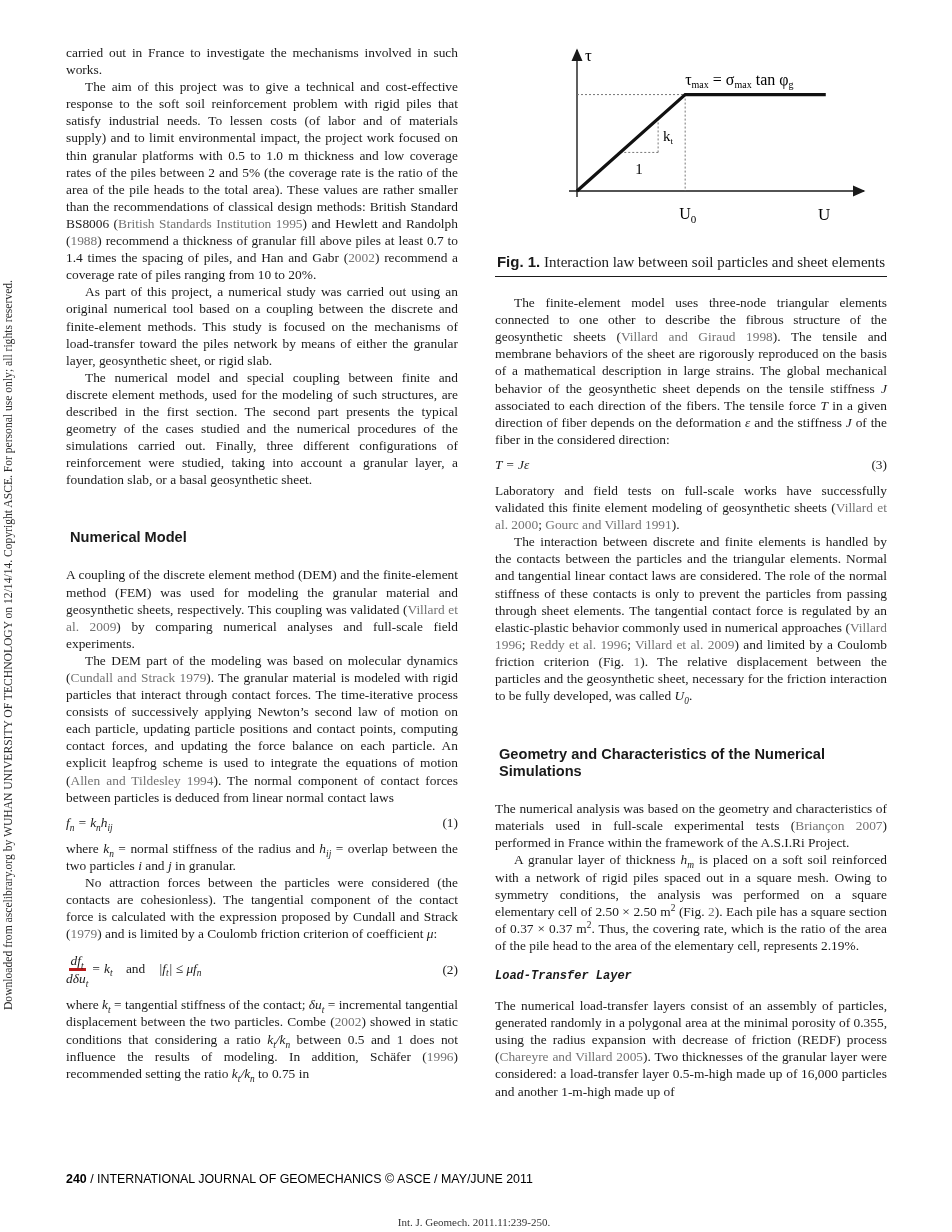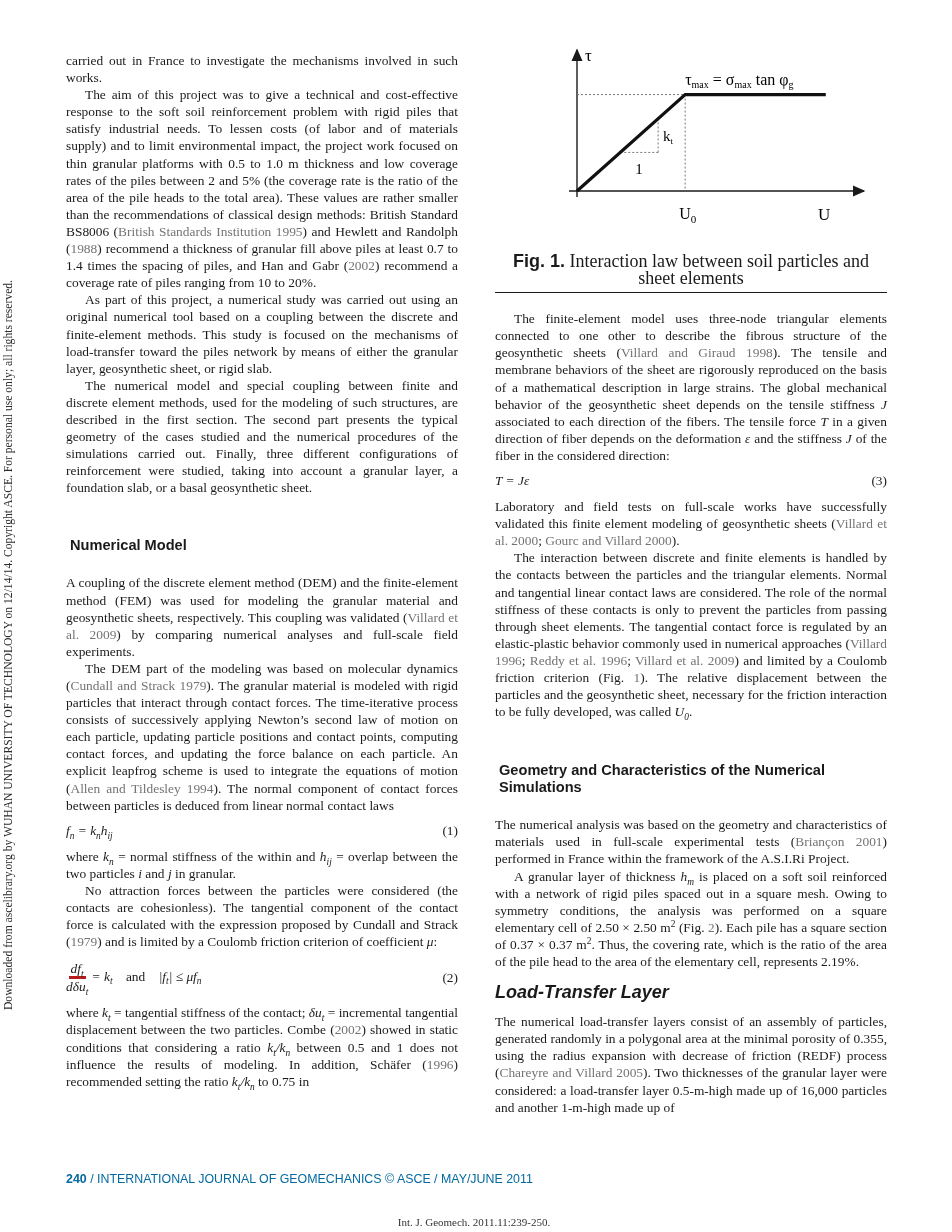--- a/index.html
+++ b/index.html
@@ -8,54 +8,54 @@
     font-family: "Liberation Serif", "DejaVu Serif", serif;
     color: #1a1a1a;
   }
   .sidebar {
     position: absolute; left: 2px; top: 1010px;
     transform: rotate(-90deg); transform-origin: 0 0;
     white-space: nowrap; font-size: 11.6px; color: #2a2a2a;
     width: 900px;
   }
   .col {
-    position: absolute; top: 52px;
+    position: absolute; top: 44px;
     font-size: 13.4px; line-height: 17.1px; text-align: justify;
   }
   .col-left { left: 66px; width: 392px; }
   .col-right { left: 495px; width: 392px; top: 48px; }
   .col p { margin: 0; }
   .col p.ind { text-indent: 19px; }
   a.ref { color: #737373; text-decoration: none; }
   h2.sec {
     font-family: "Liberation Sans", "DejaVu Sans", sans-serif;
     font-weight: bold; font-size: 14.6px; line-height: 17px;
     margin: 4px; color: #1a1a1a; text-align: left;
   }
   h3.subsec {
-    font-family: Liberation Sans, sans-serif;
-    font-weight: bold; font-style: italic; font-size: 18px;
+    font-family: Liberation Mono, monospace;
+    font-weight: bold; font-style: italic; font-size: 12px;
     margin: 0; color: #1a1a1a;
   }
   .eq {
     position: relative; height: 34px; display: flex; align-items: center; justify-content: flex-start;
     font-style: italic;
   }
   .eq .num { position: absolute; right: 0; font-style: normal; }
   .eq-frac { display: inline-flex; flex-direction: column; align-items: center; vertical-align: middle; line-height: 15px; }
   .eq-frac .top { border-bottom: 3px solid #b91c1c; padding: 0 2px; }
   .figure { position: relative; height: 205px; }
   .fig-caption {
-    font-size: 18px; text-align: center; padding-bottom: 5px;
+    font-size: 15px; text-align: center; padding-bottom: 5px;
     border-bottom: 1.5px solid #1a1a1a;
   }
   .fig-caption b { font-family: "Liberation Sans", "DejaVu Sans", sans-serif; font-weight: bold; }
   .footer {
     position: absolute; left: 66px; top: 1172px;
-    font-family: "Liberation Sans", "DejaVu Sans", sans-serif; font-size: 12.4px; color: #0369a1;
+    font-family: "Liberation Sans", "DejaVu Sans", sans-serif; font-size: 12.4px; color: #000000;
   }
   .footer b { font-weight: bold; }
   .citation {
     position: absolute; top: 1216px; left: 0; width: 948px; text-align: center;
     font-size: 11px; color: #333;
   }
   sub, sup { font-size: 70%; line-height: 0; }
   .it { font-style: italic; }
 </style>
 </head>
@@ -74,21 +74,21 @@
   <div style="height:16px"></div>
 
   <p><span>A coupling of the discrete element method (DEM) and the finite-element method (FEM) was used for modeling the granular material and geosynthetic sheets, respectively. This coupling was validated (</span><a class="ref">Villard et al. 2009</a><span>) by comparing numerical analyses and full-scale field experiments.</span></p>
   <p class="ind"><span>The DEM part of the modeling was based on molecular dynamics (</span><a class="ref">Cundall and Strack 1979</a><span>). The granular material is modeled with rigid particles that interact through contact forces. The time-iterative process consists of successively applying Newton’s second law of motion on each particle, updating particle positions and contact points, computing contact forces, and updating the force balance on each particle. An explicit leapfrog scheme is used to integrate the equations of motion (</span><a class="ref">Allen and Tildesley 1994</a><span>). The normal component of contact forces between particles is deduced from linear normal contact laws</span></p>
 
   <div class="eq">
     <span><span>f</span><sub>n</sub><span> = k</span><sub>n</sub><span>h</span><sub>ij</sub></span>
     <span class="num">(1)</span>
   </div>
 
-  <p><span>where </span><span class="it">k</span><sub class="it">n</sub><span> = normal stiffness of the within and </span><span class="it">h</span><sub class="it">ij</sub><span> = overlap between the two particles </span><span class="it">i</span><span> and </span><span class="it">j</span><span> in granular.</span></p>
+  <p><span>where </span><span class="it">k</span><sub class="it">n</sub><span> = normal stiffness of the radius and </span><span class="it">h</span><sub class="it">ij</sub><span> = overlap between the two particles </span><span class="it">i</span><span> and </span><span class="it">j</span><span> in granular.</span></p>
   <p class="ind"><span>No attraction forces between the particles were considered (the contacts are cohesionless). The tangential component of the contact force is calculated with the expression proposed by Cundall and Strack (</span><a class="ref">1979</a><span>) and is limited by a Coulomb friction criterion of coefficient </span><span class="it">μ</span><span>:</span></p>
 
   <div class="eq" style="height:54px">
     <span>
       <span class="eq-frac">
           <span class="top"><span>df</span><sub>t</sub></span>
           <span><span>dδu</span><sub>t</sub></span>
         </span><span> = k</span><sub>t</sub>
       &nbsp;&nbsp;&nbsp;<span style="font-style:normal">and</span>&nbsp;&nbsp;&nbsp;
       <span>|f</span><sub>t</sub><span>| ≤ μf</span><sub>n</sub>
@@ -127,28 +127,28 @@
   <div class="fig-caption"><b>Fig. 1.</b><span> Interaction law between soil particles and sheet elements</span></div>
 
   <div style="height:17px"></div>
   <p class="ind"><span>The finite-element model uses three-node triangular elements connected to one other to describe the fibrous structure of the geosynthetic sheets (</span><a class="ref">Villard and Giraud 1998</a><span>). The tensile and membrane behaviors of the sheet are rigorously reproduced on the basis of a mathematical description in large strains. The global mechanical behavior of the geosynthetic sheet depends on the tensile stiffness </span><span class="it">J</span><span> associated to each direction of the fibers. The tensile force </span><span class="it">T</span><span> in a given direction of fiber depends on the deformation </span><span class="it">ε</span><span> and the stiffness </span><span class="it">J</span><span> of the fiber in the considered direction:</span></p>
 
   <div class="eq">
     <span>T = Jε</span>
     <span class="num">(3)</span>
   </div>
 
-  <p><span>Laboratory and field tests on full-scale works have successfully validated this finite element modeling of geosynthetic sheets (</span><a class="ref">Villard et al. 2000</a><span>; </span><a class="ref">Gourc and Villard 2000</a><span>).</span></p>
+  <p><span>Laboratory and field tests on full-scale works have successfully validated this finite element modeling of geosynthetic sheets (</span><a class="ref">Villard et al. 2000</a><span>; </span><a class="ref">Gourc and Villard 1991</a><span>).</span></p>
   <p class="ind"><span>The interaction between discrete and finite elements is handled by the contacts between the particles and the triangular elements. Normal and tangential linear contact laws are considered. The role of the normal stiffness of these contacts is only to prevent the particles from passing through sheet elements. The tangential contact force is regulated by an elastic-plastic behavior commonly used in numerical approaches (</span><a class="ref">Villard 1996</a><span>; </span><a class="ref">Reddy et al. 1996</a><span>; </span><a class="ref">Villard et al. 2009</a><span>) and limited by a Coulomb friction criterion (Fig. </span><a class="ref">1</a><span>). The relative displacement between the particles and the geosynthetic sheet, necessary for the friction interaction to be fully developed, was called </span><span class="it">U</span><sub class="it">0</sub><span>.</span></p>
 
   <div style="height:38px"></div>
   <h2 class="sec">Geometry and Characteristics of the Numerical Simulations</h2>
   <div style="height:16px"></div>
 
-  <p><span>The numerical analysis was based on the geometry and characteristics of materials used in full-scale experimental tests (</span><a class="ref">Briançon 2001</a><span>) performed in France within the framework of the A.S.I.Ri Project.</span></p>
+  <p><span>The numerical analysis was based on the geometry and characteristics of materials used in full-scale experimental tests (</span><a class="ref">Briançon 2007</a><span>) performed in France within the framework of the A.S.I.Ri Project.</span></p>
   <p class="ind"><span>A granular layer of thickness </span><span class="it">h</span><sub class="it">m</sub><span> is placed on a soft soil reinforced with a network of rigid piles spaced out in a square mesh. Owing to symmetry conditions, the analysis was performed on a square elementary cell of 2.50 × 2.50 m</span><sup>2</sup><span> (Fig. </span><a class="ref">2</a><span>). Each pile has a square section of 0.37 × 0.37 m</span><sup>2</sup><span>. Thus, the covering rate, which is the ratio of the area of the pile head to the area of the elementary cell, represents 2.19%.</span></p>
 
   <div style="height:14px"></div>
   <h3 class="subsec">Load-Transfer Layer</h3>
   <div style="height:12px"></div>
 
   <p><span>The numerical load-transfer layers consist of an assembly of particles, generated randomly in a polygonal area at the minimal porosity of 0.355, using the radius expansion with decrease of friction (REDF) process (</span><a class="ref">Chareyre and Villard 2005</a><span>). Two thicknesses of the granular layer were considered: a load-transfer layer 0.5-m-high made up of 16,000 particles and another 1-m-high made up of</span></p>
 </div>
 
 <div class="footer"><b>240</b><span> / INTERNATIONAL JOURNAL OF GEOMECHANICS © ASCE / MAY/JUNE 2011</span></div>

